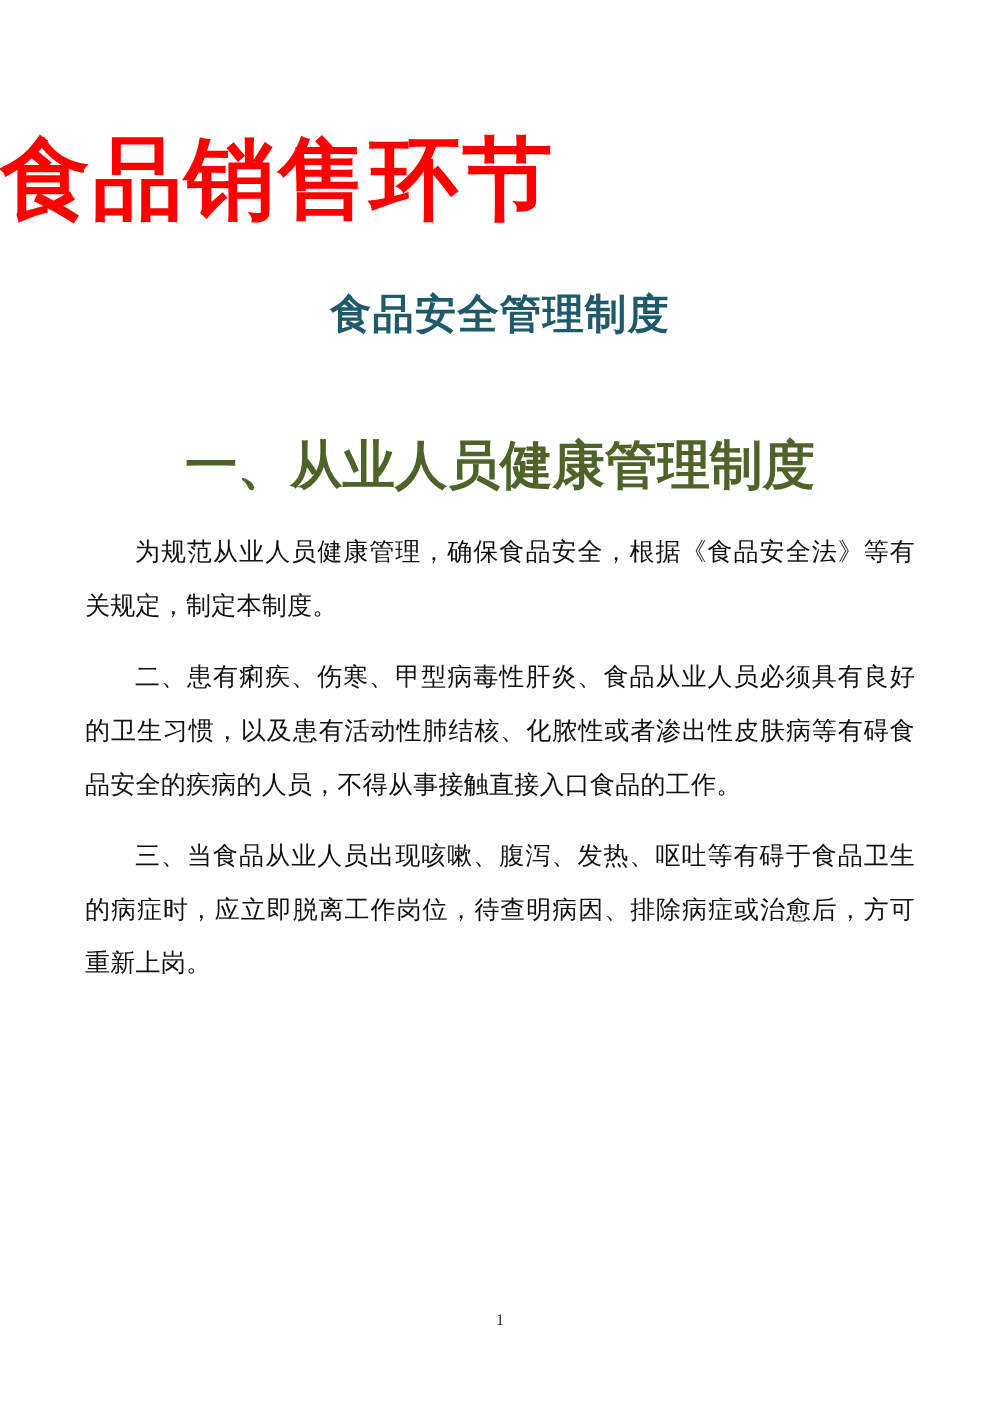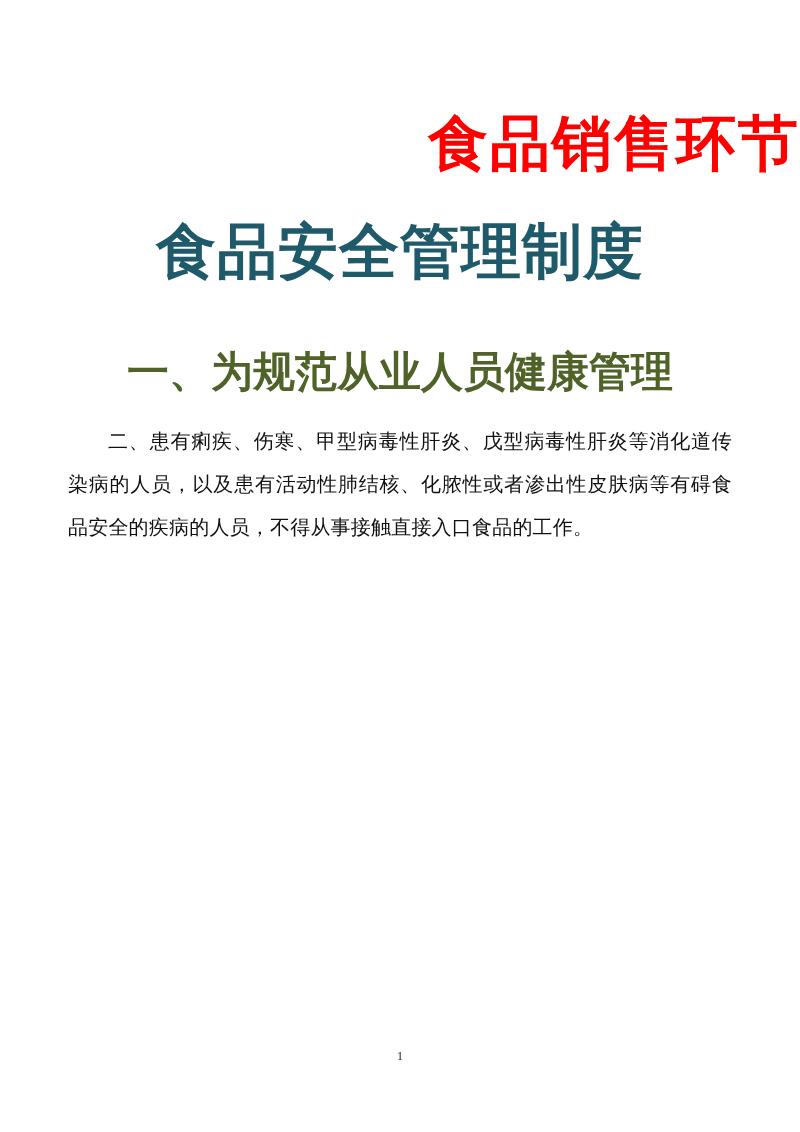--- a/index.html
+++ b/index.html
@@ -1,35 +1,37 @@
 <!DOCTYPE html>
 <html><head>
 <meta charset="utf-8">
 <style>
   html, body { margin: 0; padding: 0; background: #ffffff; }
   body { width: 800px; height: 1132px; position: relative; overflow: hidden;
          font-family: "DejaVu Sans", "Liberation Sans", sans-serif; color: #111; }
-  .main-title { position: absolute; left: 0; width: 800px; top: 78px; text-align: right;
-                font-size: 60px; line-height: 130px; font-weight: bold; letter-spacing: 2px; }
+  .main-title { position: absolute; left: 0; width: 800px; top: 78px; text-align: left;
+                font-size: 72px; line-height: 130px; font-weight: bold; letter-spacing: 2px; }
   .sub-title { position: absolute; left: 0; width: 800px; top: 218px; text-align: center;
-               font-size: 60px; line-height: 66px; font-weight: bold; letter-spacing: 1px; }
+               font-size: 33px; line-height: 66px; font-weight: bold; letter-spacing: 1px; }
   .section-heading { position: absolute; left: 0; width: 800px; top: 342px; text-align: center;
                      font-size: 42px; line-height: 60px; font-weight: bold; }
   .body { position: absolute; left: 68px; width: 664px; top: 420px; }
   .para { margin: 0 0 14px 0; font-size: 20px; line-height: 43px; text-indent: 40px;
           text-align: justify; letter-spacing: 0.2px; }
   .page-num { position: absolute; left: 0; width: 800px; top: 1048px; text-align: center;
               font-family: "Liberation Serif", "DejaVu Serif", serif; font-size: 13px; color: #333; }
 </style>
 </head>
 <body>
 
 <div>
   <div class="main-title" style="color:#ff0000;">食品销售环节</div>
   <div class="sub-title" style="color:#1f5a6a;">食品安全管理制度</div>
-  <div class="section-heading" style="color:#4f6228;">一、为规范从业人员健康管理</div>
+  <div class="section-heading" style="color:#4f6228;">一、从业人员健康管理制度</div>
 
   <div class="body">
-    <p class="para">二、患有痢疾、伤寒、甲型病毒性肝炎、戊型病毒性肝炎等消化道传染病的人员，以及患有活动性肺结核、化脓性或者渗出性皮肤病等有碍食品安全的疾病的人员，不得从事接触直接入口食品的工作。</p>
+    <p class="para">为规范从业人员健康管理，确保食品安全，根据《食品安全法》等有关规定，制定本制度。</p>
+    <p class="para">二、患有痢疾、伤寒、甲型病毒性肝炎、食品从业人员必须具有良好的卫生习惯，以及患有活动性肺结核、化脓性或者渗出性皮肤病等有碍食品安全的疾病的人员，不得从事接触直接入口食品的工作。</p>
+    <p class="para">三、当食品从业人员出现咳嗽、腹泻、发热、呕吐等有碍于食品卫生的病症时，应立即脱离工作岗位，待查明病因、排除病症或治愈后，方可重新上岗。</p>
   </div>
 
   <div class="page-num">1</div>
 </div>
 
 </body></html>

